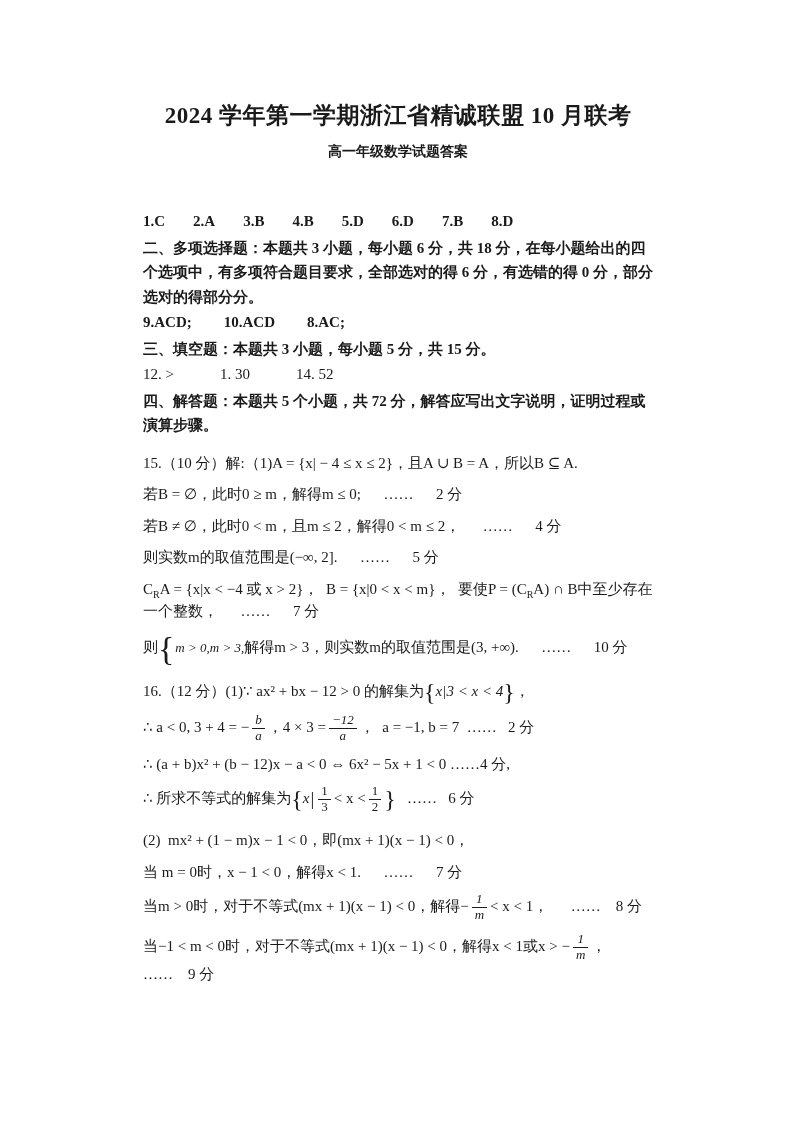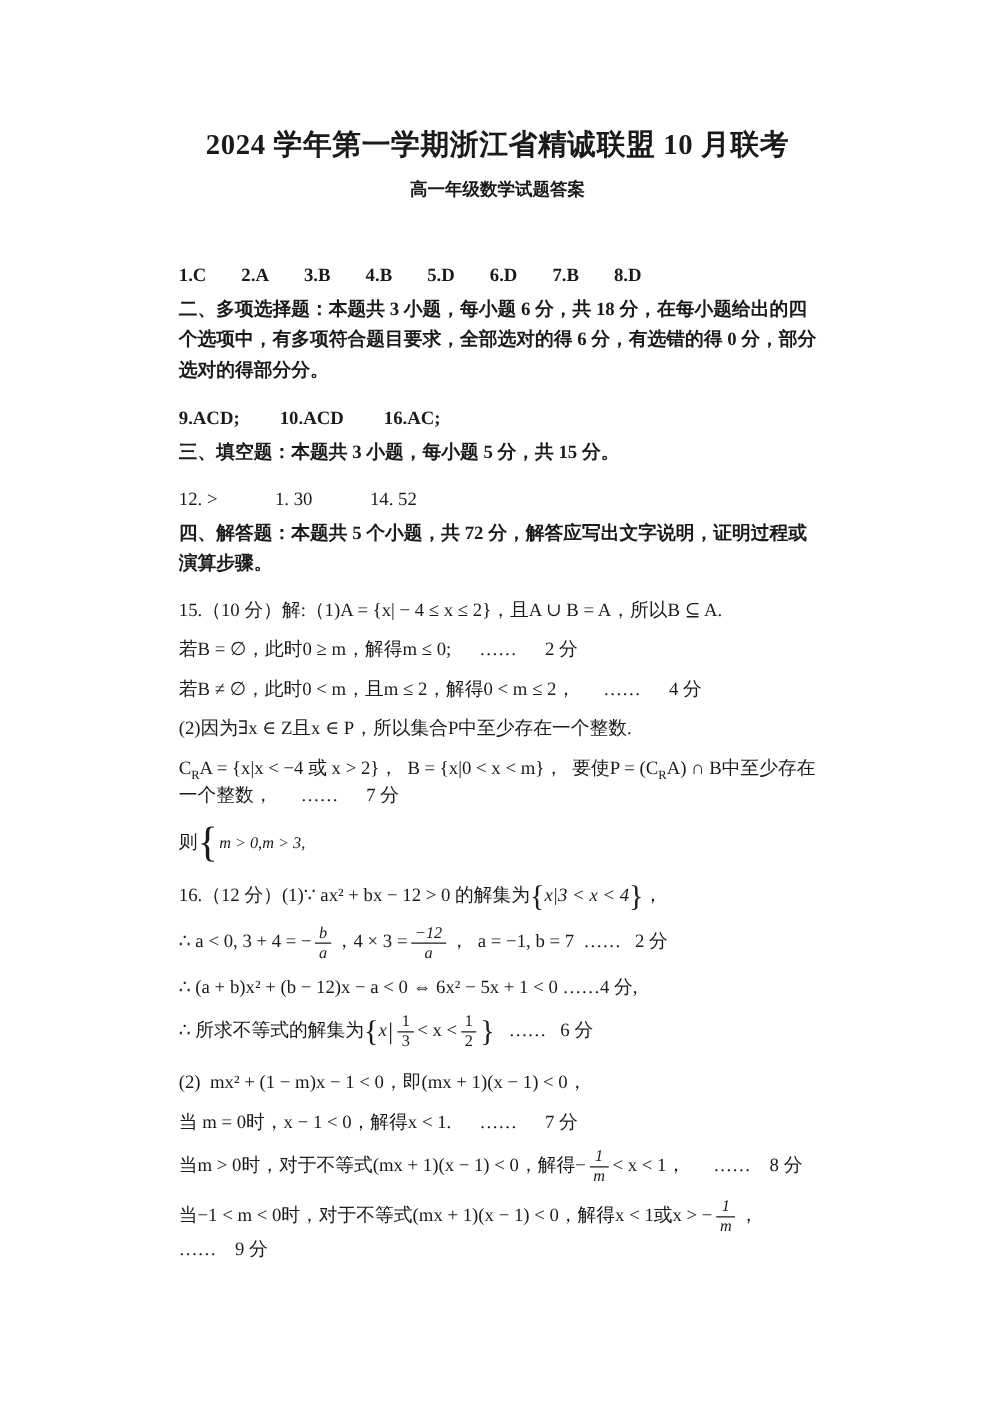--- a/index.html
+++ b/index.html
@@ -32,21 +32,21 @@
   .h {
     font-size: 15px;
     font-weight: bold;
     line-height: 1.62;
     white-space: pre-wrap;
   }
   .ans {
     font-size: 15px;
     font-weight: bold;
     line-height: 1.6;
-    margin: 14px 0 3px 0;
+    margin: 1px 0 3px 0;
   }
   .row1 span { margin-right: 28px; }
   .row2 span { margin-right: 32px; text-align: right; }
   .row3 span { margin-right: 46px; }
   .row3 { font-weight: normal; }
   .m {
     font-size: 15px;
     line-height: 1.5;
     margin: 9px 0;
     white-space: pre-wrap;
@@ -103,38 +103,38 @@
 
   <div class="doc-title">2024 学年第一学期浙江省精诚联盟 10 月联考</div>
   <div class="doc-subtitle">高一年级数学试题答案</div>
 
   <p class="ans row1">
     <span>1.C</span><span>2.A</span><span>3.B</span><span>4.B</span><span>5.D</span><span>6.D</span><span>7.B</span><span>8.D</span>
   </p>
 
   <p class="h">二、多项选择题：本题共 3 小题，每小题 6 分，共 18 分，在每小题给出的四个选项中，有多项符合题目要求，全部选对的得 6 分，有选错的得 0 分，部分选对的得部分分。</p>
   <p class="ans row2">
-    <span>9.ACD;</span><span>10.ACD</span><span>16.AC;</span>
+    <span>9.ACD;</span><span>10.ACD</span><span>8.AC;</span>
   </p>
 
   <p class="h">三、填空题：本题共 3 小题，每小题 5 分，共 15 分。</p>
   <p class="ans row3">
     <span>12. &gt;</span><span>1. 30</span><span>14. 52</span>
   </p>
 
   <p class="h">四、解答题：本题共 5 个小题，共 72 分，解答应写出文字说明，证明过程或演算步骤。</p>
 
   <p class="m gap-before">15.（10 分）解:（1)A = {x| − 4 ≤ x ≤ 2}，且A ∪ B = A，所以B ⊆ A.</p>
   <p class="m">若B = ∅，此时0 ≥ m，解得m ≤ 0;      ……      2 分</p>
   <p class="m">若B ≠ ∅，此时0 &lt; m，且m ≤ 2，解得0 &lt; m ≤ 2，      ……      4 分</p>
-  <p class="m">(2)因为∃x ∈ Z且x ∈ P，所以集合P中至少存在一个整数.</p>
+  <p class="m">则实数m的取值范围是(−∞, 2].      ……      5 分</p>
 
   <p class="m"><span>C</span><sub>R</sub><span>A = {x|x &lt; −4 或 x &gt; 2}，  B = {x|0 &lt; x &lt; m}，  要使P = (C</span><sub>R</sub><span>A) ∩ B中至少存在一个整数，      ……      7 分</span></p>
 
-  <p class="m"><span>则</span><span class="cases"><span class="cbrace">{</span><span class="stack"><span class="var">m &gt; 0,</span><span class="var">m &gt; 3,</span></span></span></p>
+  <p class="m"><span>则</span><span class="cases"><span class="cbrace">{</span><span class="stack"><span class="var">m &gt; 0,</span><span class="var">m &gt; 3,</span></span></span><span>解得m &gt; 3，则实数m的取值范围是(3, +∞).      ……      10 分</span></p>
 
   <p class="m gap-before"><span>16.（12 分）(1)∵ ax² + bx − 12 &gt; 0 的解集为</span><span class="sbrace">{</span><span class="var">x|3 &lt; x &lt; 4</span><span class="sbrace">}</span><span>，</span></p>
 
   <p class="m"><span>∴ a &lt; 0, 3 + 4 = −</span><span class="frac"><span class="num">b</span><span class="den">a</span></span><span>，4 × 3 =</span><span class="frac"><span class="num">−12</span><span class="den">a</span></span><span>，  a = −1, b = 7  ……   2 分</span></p>
 
   <p class="m">∴ (a + b)x² + (b − 12)x − a &lt; 0 ⇔ 6x² − 5x + 1 &lt; 0 ……4 分,</p>
 
   <p class="m"><span>∴ 所求不等式的解集为</span><span class="sbrace">{</span><span class="var">x</span><span class="vbar">|</span><span class="frac upright"><span class="num">1</span><span class="den">3</span></span><span>&lt; x &lt;</span><span class="frac upright"><span class="num">1</span><span class="den">2</span></span><span class="sbrace">}</span><span>   ……   6 分</span></p>
 
   <p class="m gap-before">(2)  mx² + (1 − m)x − 1 &lt; 0，即(mx + 1)(x − 1) &lt; 0，</p>

